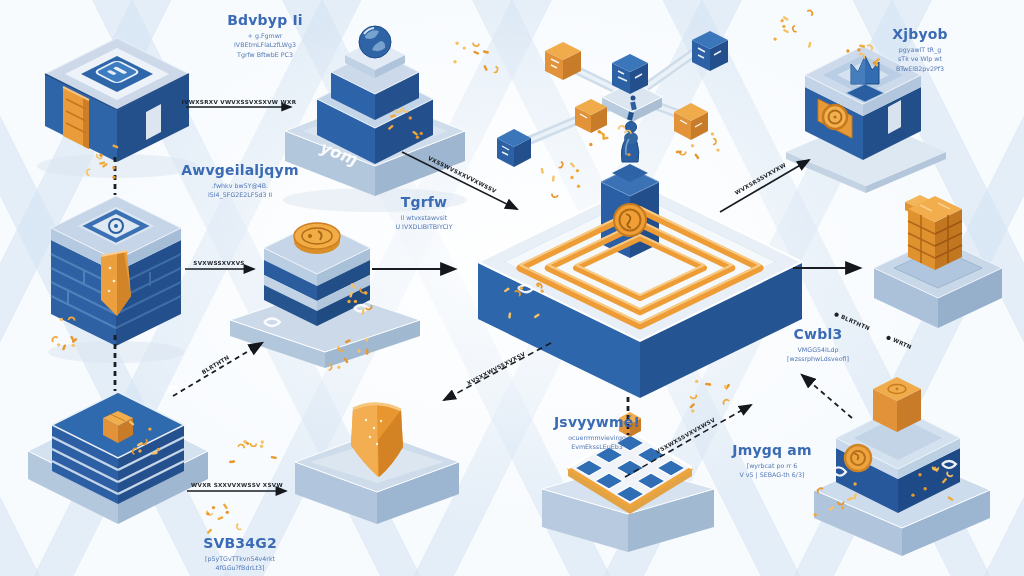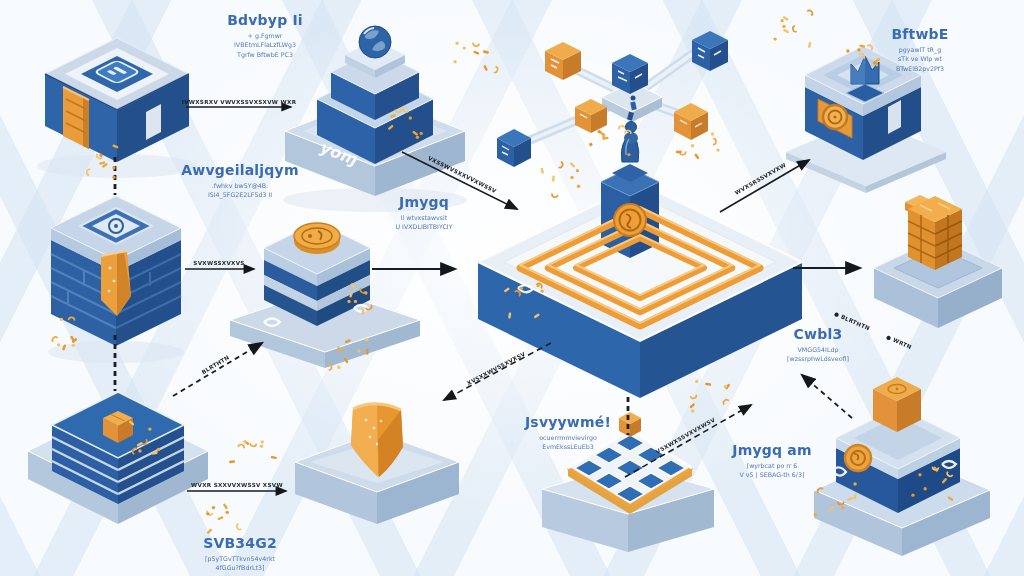--- a/index.html
+++ b/index.html
@@ -586,41 +586,41 @@
   <span class="t2">+ g.Fgmwr</span>
   <span class="t2">IVBEtmLFlaLzfLWg3</span>
   <span class="t2">Tgrfw BftwbE PC3</span>
 </div>
 <div class="lbl" style="left:240px;top:160px">
   <span class="t1">Awvgeilaljqym</span>
   <span class="t2">.fwhkv bw5Y@4B.</span>
   <span class="t2">I5I4_5FG2E2LF5d3 II</span>
 </div>
 <div class="lbl" style="left:424px;top:192px">
-  <span class="t1">Jmygq</span>
+  <span class="t1">Tgrfw</span>
   <span class="t2">Il wtvxstawvsit</span>
   <span class="t2">U IVXDLIBITBIYCIY</span>
 </div>
 <div class="lbl" style="left:920px;top:24px">
-  <span class="t1">BftwbE</span>
+  <span class="t1">Xjbyob</span>
   <span class="t2">pgyawlT tR_g</span>
   <span class="t2">sTk ve Wlp wt</span>
   <span class="t2">BTwElB2pv2Pf3</span>
 </div>
 <div class="lbl" style="left:818px;top:324px">
   <span class="t1">Cwbl3</span>
   <span class="t2">VMGG54ILdp</span>
   <span class="t2">[wzssrphwLdsveofl]</span>
 </div>
 <div class="lbl" style="left:772px;top:440px">
   <span class="t1">Jmygq am</span>
   <span class="t2">[wyrbcat po rr 6</span>
   <span class="t2">V v5 | SEBAG-th 6/3]</span>
 </div>
-<div class="lbl" style="left:568px;top:412px">
+<div class="lbl" style="left:597px;top:412px">
   <span class="t1">Jsvyywmé!</span>
   <span class="t2">ocuerrmmvievirgo</span>
   <span class="t2">EvmEkssLEuEb3</span>
 </div>
 <div class="lbl" style="left:240px;top:533px">
   <span class="t1">SVB34G2</span>
   <span class="t2">[p5yTGvTTkvn54v4rkt</span>
   <span class="t2">4fGGu?fBdrLt3]</span>
 </div>
 </div>

